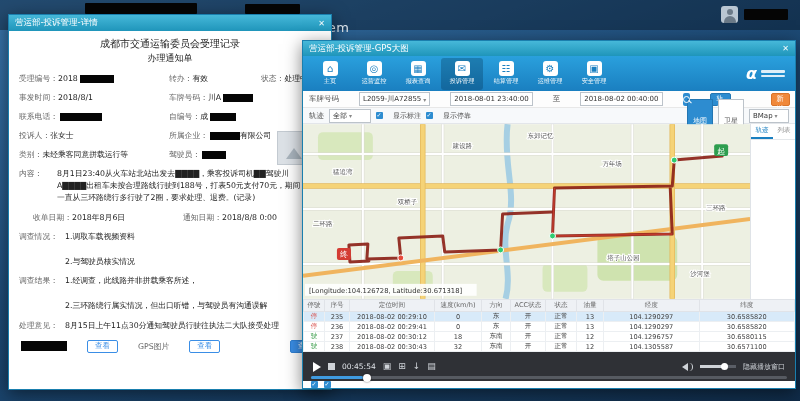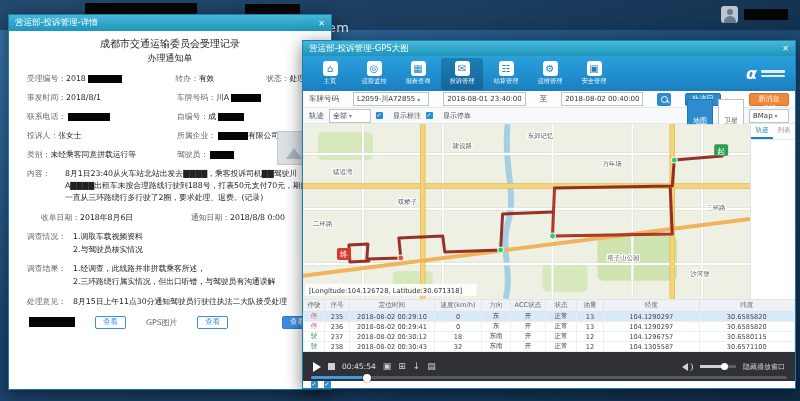--- a/index.html
+++ b/index.html
@@ -15,32 +15,32 @@
   .avatar .av-head{position:absolute;left:5.5px;top:3px;width:6px;height:6px;border-radius:50%;background:#6b7a88}
   .avatar .av-body{position:absolute;left:2.5px;top:10px;width:12px;height:8px;border-radius:6px 6px 0 0;background:#6b7a88}
 
   .window{position:absolute;background:#fff;border:1px solid #1a7fae;box-shadow:0 4px 16px rgba(0,0,0,.5)}
   .titlebar{height:16px;display:flex;align-items:center;justify-content:space-between;padding:0 6px;
     background:linear-gradient(#46b8d9,#1f95ba);color:#fff;font-size:8.5px}
   .tb-close{cursor:pointer;font-size:8px;opacity:.95}
 
   
   .detail{left:8px;top:14px;width:322px;height:374px;z-index:5}
-  .detail-body{position:relative;padding:4px 18px;font-size:7.8px;color:#333;height:350px}
+  .detail-body{position:relative;padding:4px 10px;font-size:7.8px;color:#333;height:350px}
   .doc-title{text-align:center;font-size:10px;color:#222;margin-top:2px}
   .doc-sub{text-align:center;font-size:9px;color:#222;margin:1px 0 4px}
   .fr{display:flex;align-items:center;margin:8px 0;min-height:10px}
   .fr.top{align-items:flex-start}
   .g{display:flex;align-items:center}
   .w150{width:150px}.w92{width:92px}
   .lbl{color:#666;white-space:nowrap}
   .val{color:#222;white-space:nowrap}
   .redact-i{display:inline-block;background:#050505;height:8px;vertical-align:middle;margin-left:2px}
   .para{white-space:normal;width:248px;line-height:1.55;color:#222}
-  .blk{display:flex;flex-direction:column;gap:2px;color:#222}
+  .blk{display:flex;flex-direction:column;gap:14px;color:#222}
   .photo-ph{position:absolute;right:10px;top:100px;width:42px;height:32px;background:#dce1e6;border:1px solid #c3cad1}
   .photo-ph:before{content:"";position:absolute;left:8px;bottom:5px;border-left:8px solid transparent;border-right:8px solid transparent;border-bottom:11px solid #a9b4bd}
   .photo-ph:after{content:"";position:absolute;right:7px;top:5px;width:5px;height:5px;border-radius:50%;background:#a9b4bd}
   .view-btn{font-family:inherit;font-size:7.5px;height:13px;padding:0 7px;border-radius:2px;cursor:pointer}
   .view-btn.outline{background:#fff;border:1px solid #3a8ee6;color:#3a8ee6}
   .view-btn.fill{background:#3a8ee6;border:1px solid #2f7fd2;color:#fff}
   .foot{margin-top:7px;gap:20px}
   .sp{flex:1}
 
   
@@ -48,21 +48,21 @@
   .gps-nav{height:36px;background:linear-gradient(#2aa0dd,#1a7fc0);display:flex;align-items:center;padding:0 6px;gap:2px}
   .nav-item{width:42px;height:32px;display:flex;flex-direction:column;align-items:center;justify-content:center;border-radius:3px;cursor:pointer}
   .nav-item.active{background:rgba(0,40,70,.28)}
   .nav-ico{width:15px;height:15px;border-radius:3px;background:#fff;color:#1a7fc0;font-size:10px;line-height:15px;text-align:center}
   .nav-lbl{font-size:6.2px;color:#fff;margin-top:1px;white-space:nowrap}
   .nav-logo{margin-left:auto;display:flex;align-items:center;gap:4px;color:#fff;padding-right:4px}
   .logo-a{font-size:16px;font-style:italic;font-weight:bold}
   .logo-lines{display:flex;flex-direction:column;gap:2px}
   .logo-lines i{display:block;width:24px;height:2.5px;background:rgba(255,255,255,.85);border-radius:1px}
 
-  .f1{height:17px;display:flex;align-items:center;gap:14px;padding:0 6px;background:#fdfdfd;border-bottom:1px solid #e8e8e8}
+  .f1{height:17px;display:flex;align-items:center;gap:20px;padding:0 6px;background:#fdfdfd;border-bottom:1px solid #e8e8e8}
   .f2{height:15px;display:flex;align-items:center;gap:5px;padding:0 6px;background:#f7f9fb;border-bottom:1px solid #e3e6ea}
   .flbl{font-size:7.5px;color:#555;white-space:nowrap}
   .inp,.select{font-size:7px;color:#333;background:#fff;border:1px solid #bcc3ca;height:12px;display:inline-flex;align-items:center;padding:0 3px;white-space:nowrap}
   .select{gap:2px}
   .caret{font-size:6px;color:#888}
   .sbtn{width:17px;height:13px;background:#2d8cd0;border-radius:2px;display:inline-flex;align-items:center;justify-content:center;cursor:pointer}
   .mag{width:5px;height:5px;border:1.4px solid #fff;border-radius:50%;position:relative;display:inline-block}
   .mag:after{content:"";position:absolute;width:3.5px;height:1.4px;background:#fff;transform:rotate(45deg);right:-3px;bottom:-1px}
   .bbtn{font-family:inherit;font-size:7px;color:#fff;background:#2d8cd0;border:1px solid #2376b2;border-radius:2px;height:13px;padding:0 6px;cursor:pointer}
   .obtn{font-family:inherit;font-size:7px;color:#fff;background:#f0883a;border:1px solid #d9732a;border-radius:2px;height:13px;padding:0 5px;cursor:pointer}

